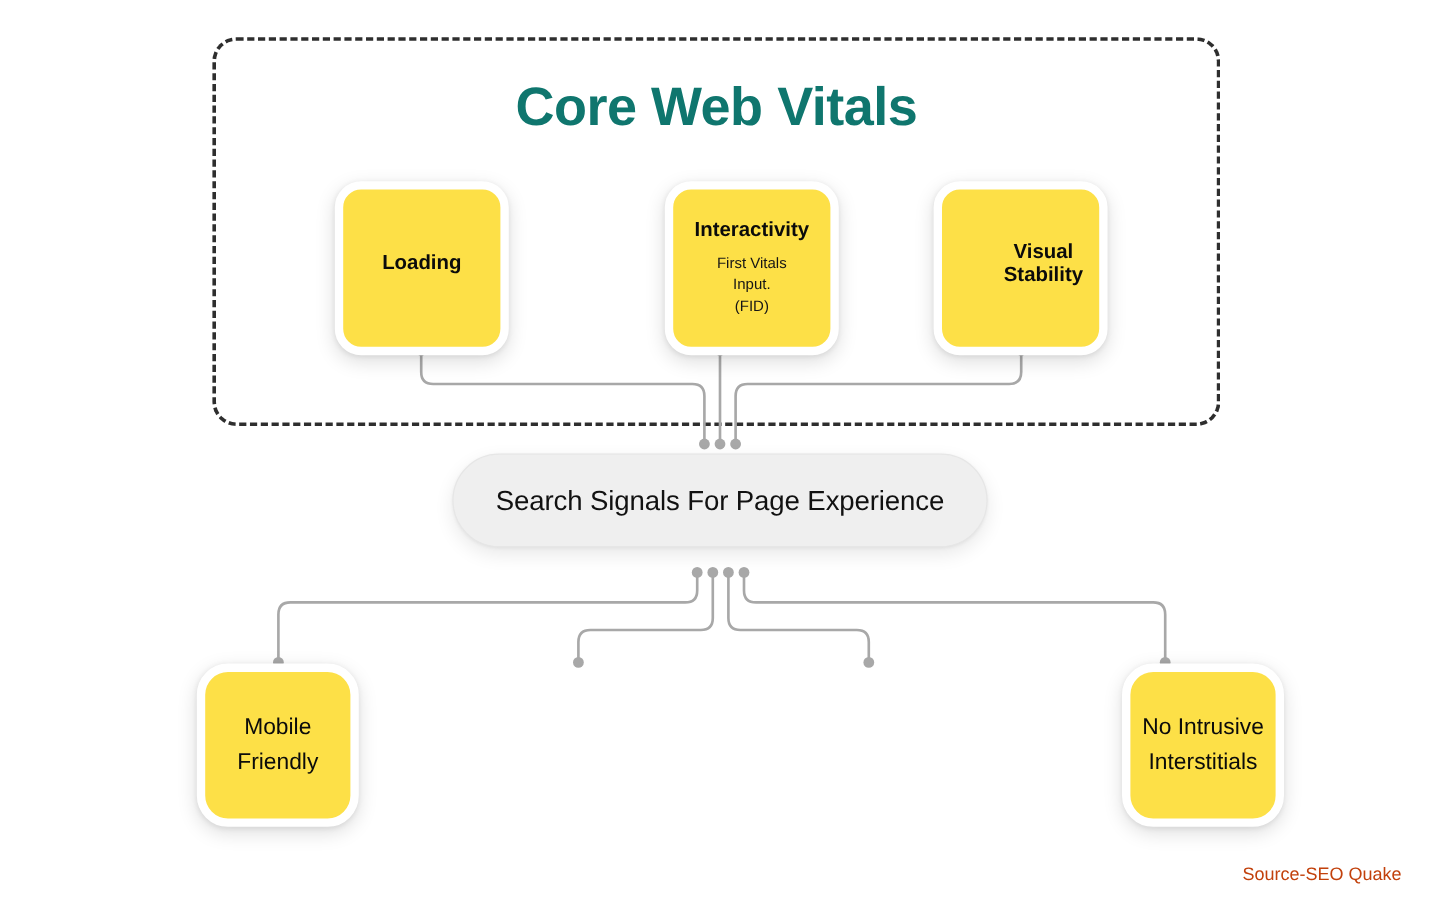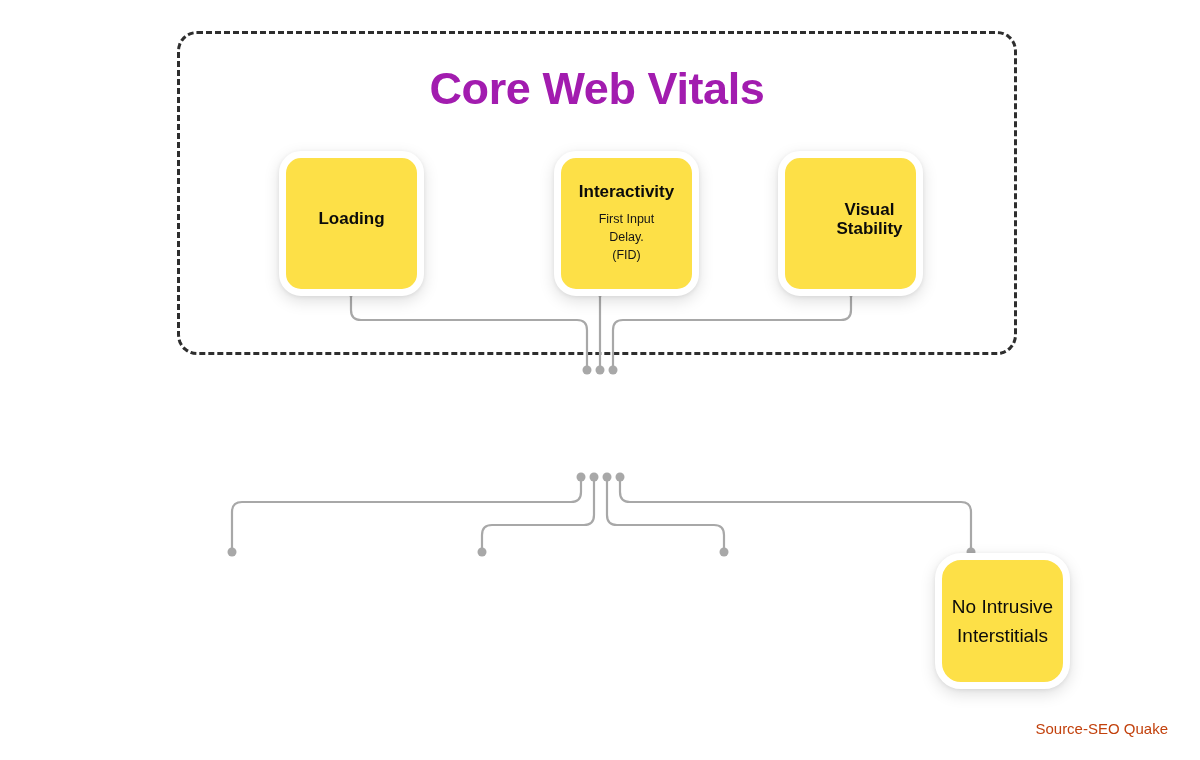--- a/index.html
+++ b/index.html
@@ -37,21 +37,21 @@
 
   
   .group-title {
     position: absolute;
     left: 0;
     top: 32px;
     width: 100%;
     text-align: center;
     font-size: 45px;
     font-weight: 700;
-    color: #a21caf;
+    color: #0f766e;
     letter-spacing: -0.4px;
     line-height: 1;
   }
 
   
   #wires {
     position: absolute;
     left: 0;
     top: 0;
     width: 1200px;
@@ -207,31 +207,40 @@
     <circle cx="971" cy="552" r="4.5"></circle>
   </svg>
 
   <div class="card vital" id="card-loading">
     <div class="card-title">Loading</div>
   </div>
 
   <div class="card vital" id="card-interactivity">
     <div class="card-title">Interactivity</div>
     <div class="card-sub">
-      <div>First Input</div>
-      <div>Delay.</div>
+      <div>First Vitals</div>
+      <div>Input.</div>
       <div>(FID)</div>
     </div>
   </div>
 
   <div class="card vital" id="card-visual">
     <div class="card-title">Visual Stability</div>
   </div>
 
-
+  <div class="pill">
+    <span>Search Signals For Page Experience</span>
+  </div>
+
+  <div class="card signal" id="card-mobile">
+    <div class="card-title">
+      <div>Mobile</div>
+      <div>Friendly</div>
+    </div>
+  </div>
 
 
 
   <div class="card signal" id="card-nointr">
     <div class="card-title">
       <div>No Intrusive</div>
       <div>Interstitials</div>
     </div>
   </div>
 

